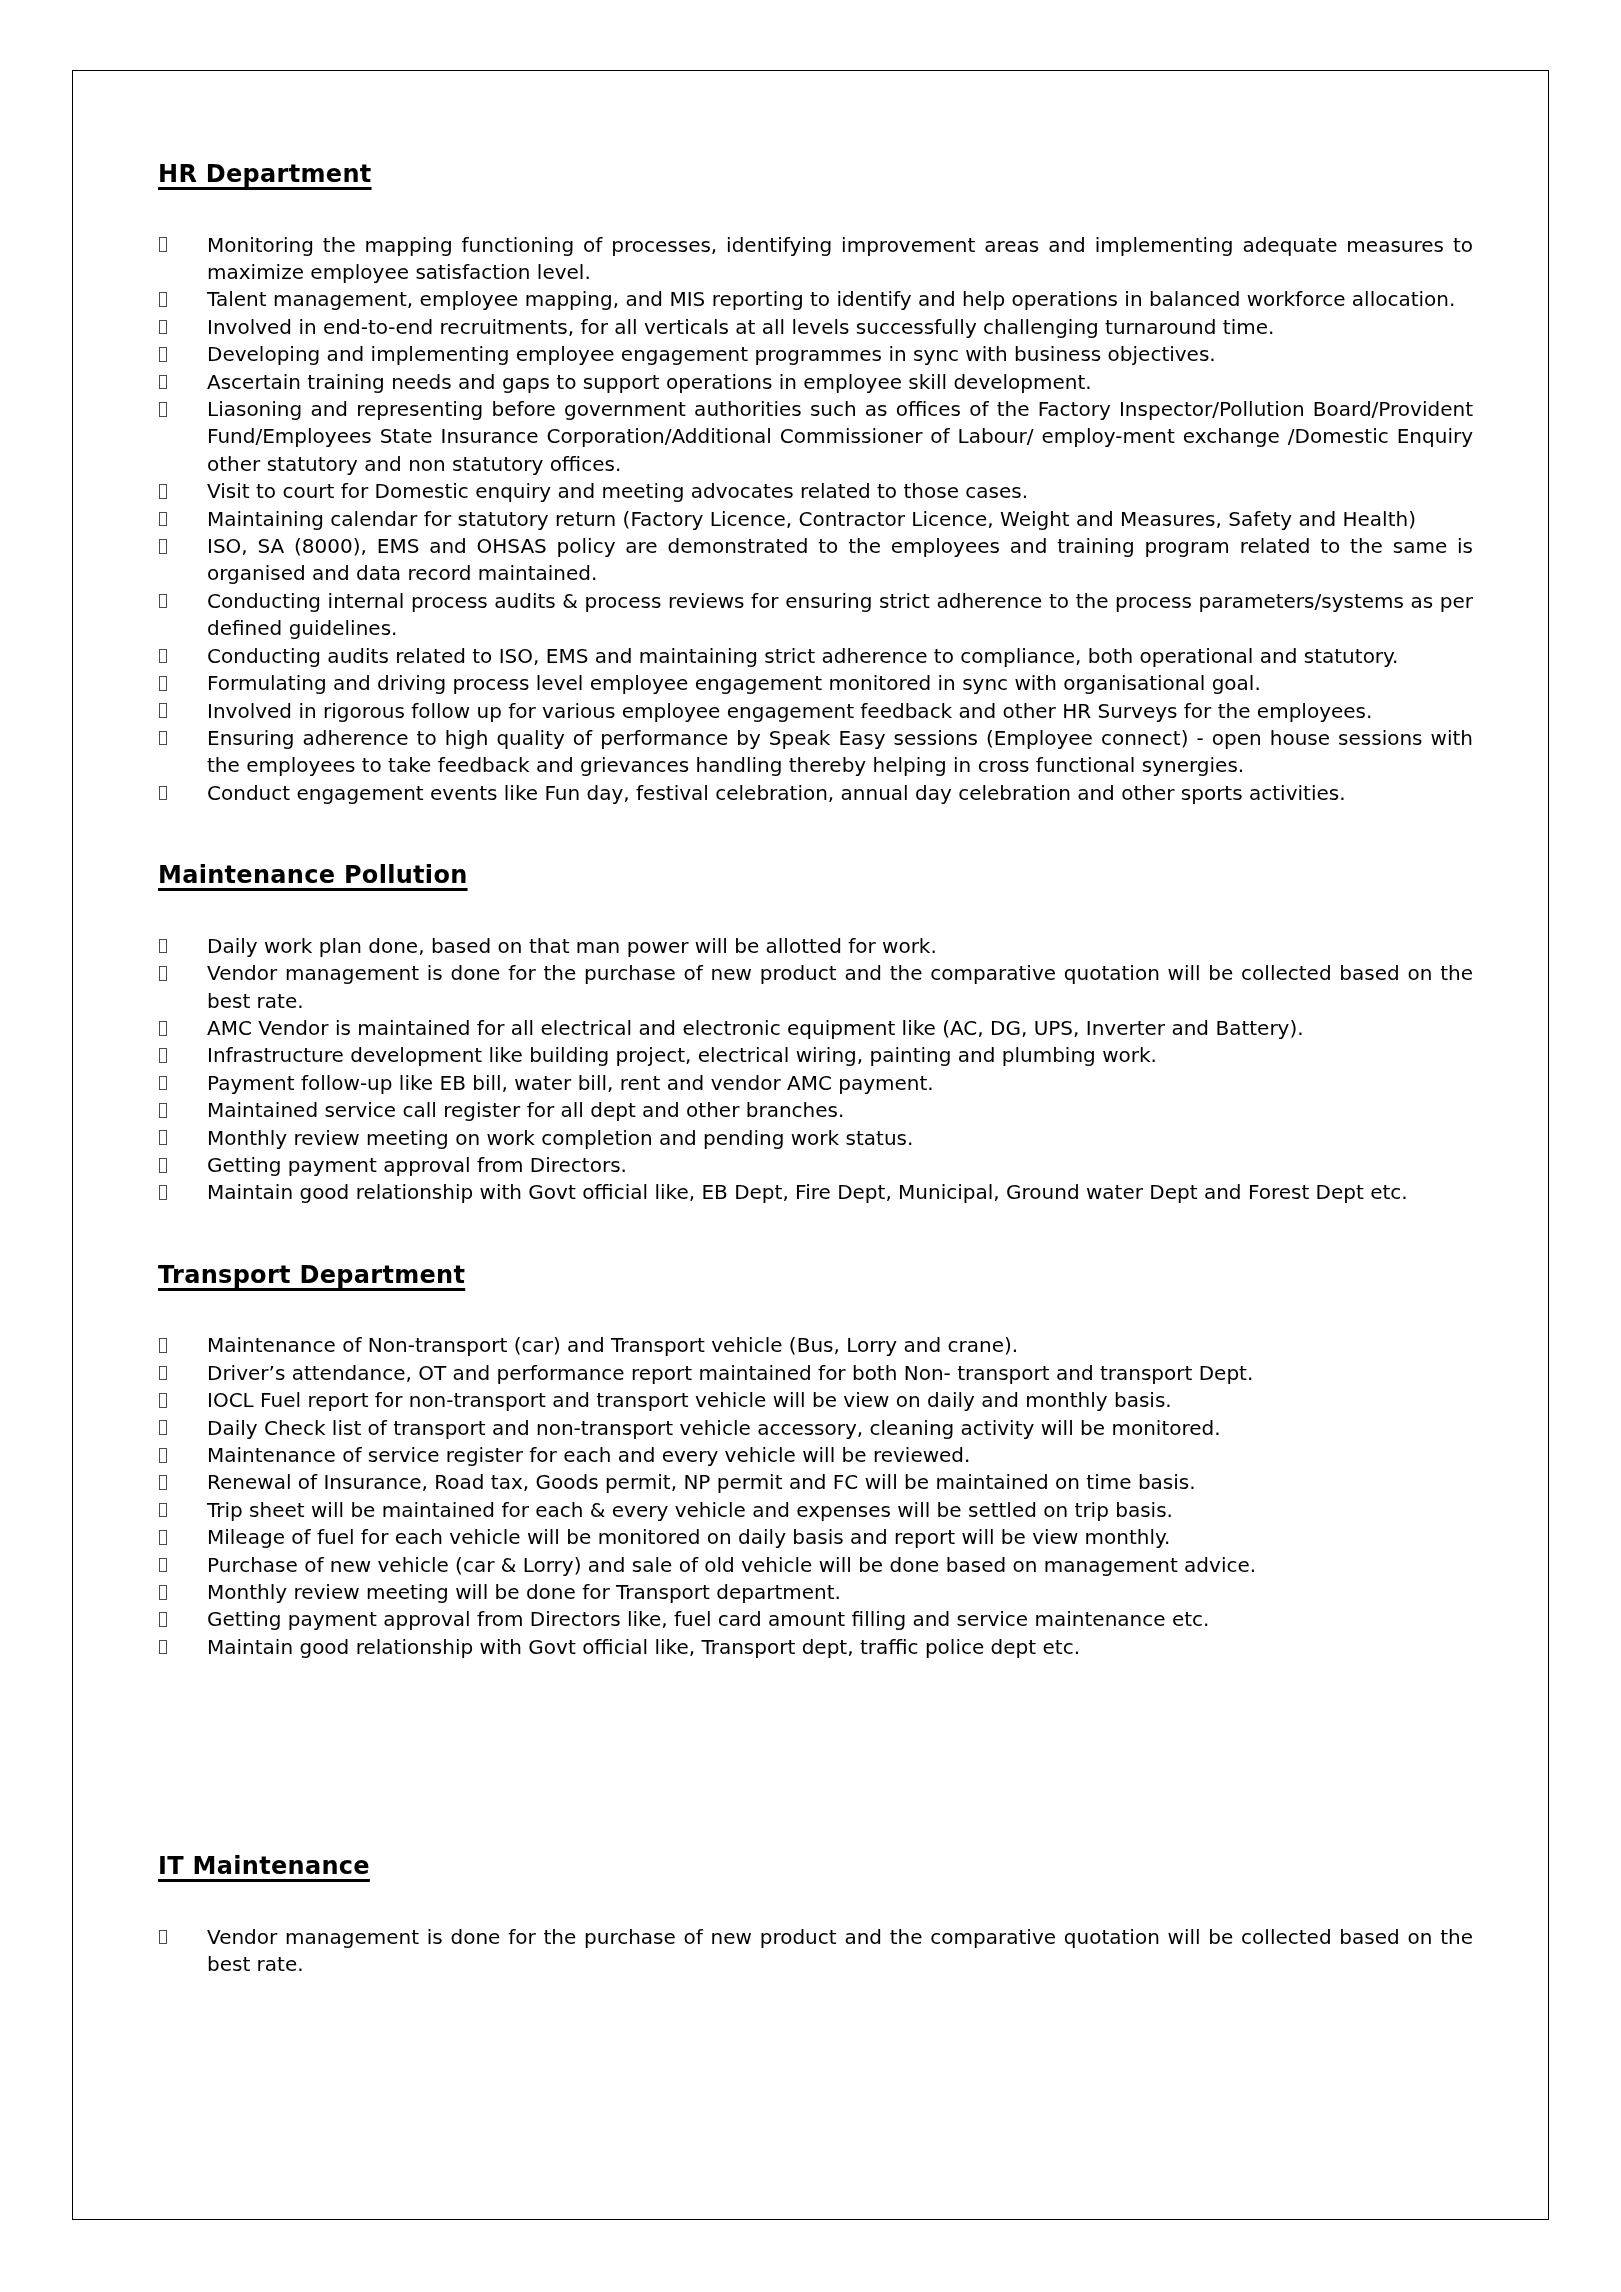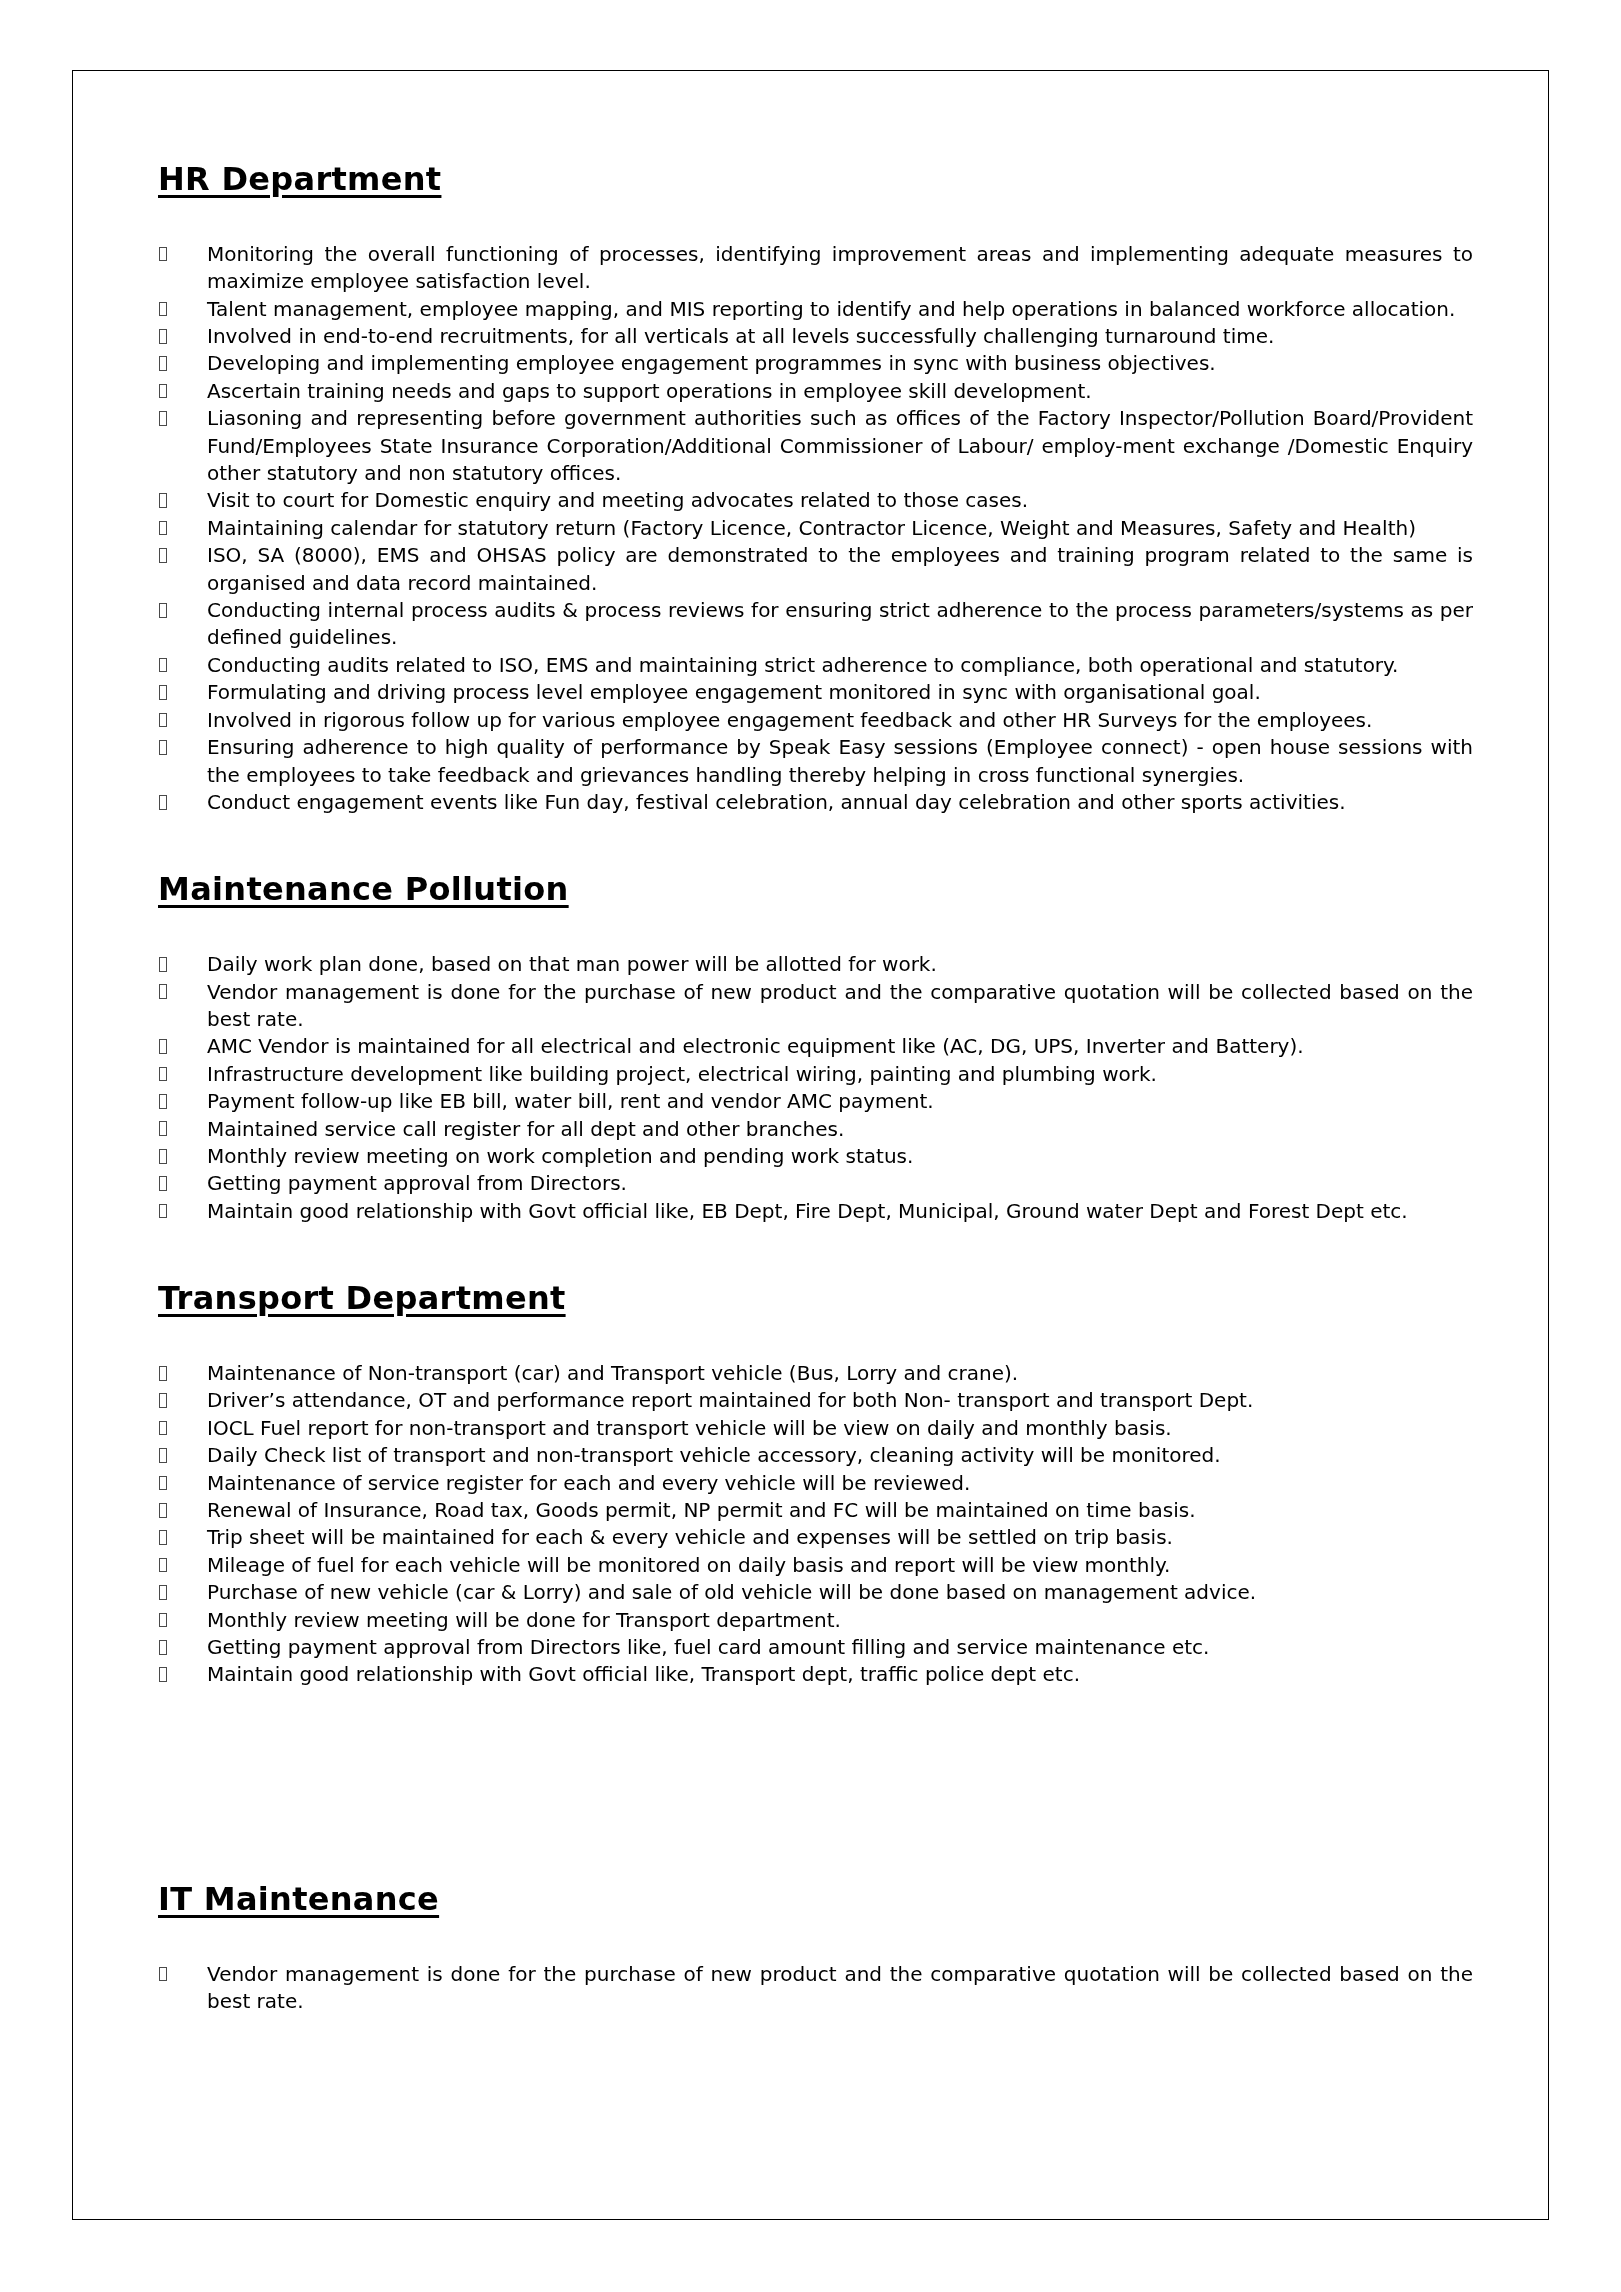--- a/index.html
+++ b/index.html
@@ -24,21 +24,21 @@
     box-sizing: border-box;
     padding: 90px 75px 0 85px;
     overflow: hidden;
     background: #ffffff;
   }
   .section { margin: 0; }
   .section + .section { margin-top: 55px; }
   .section.push-down { margin-top: 192px; }
   .heading {
     margin: 0 0 43px 0;
-    font-size: 32px;
+    font-size: 24px;
     font-weight: bold;
     letter-spacing: 0.3px;
     text-decoration: underline;
     text-decoration-thickness: 2.5px;
     text-underline-offset: 4.9px;
     line-height: 1.15;
   }
   ul.list {
     list-style: none;
     margin: 0;
@@ -63,21 +63,21 @@
   }
 </style>
 </head>
 <body>
 
 <div class="page">
 
   <section class="section">
     <h2 class="heading">HR Department</h2>
     <ul class="list">
-        <li class="item"><span class="bullet"></span><span>Monitoring the overall functioning of processes, identifying improvement areas and implementing adequate measures to maximize employee satisfaction level.</span></li>
+        <li class="item"><span class="bullet"></span><span>Monitoring the mapping functioning of processes, identifying improvement areas and implementing adequate measures to maximize employee satisfaction level.</span></li>
         <li class="item"><span class="bullet"></span><span>Talent management, employee mapping, and MIS reporting to identify and help operations in balanced workforce allocation.</span></li>
         <li class="item"><span class="bullet"></span><span>Involved in end-to-end recruitments, for all verticals at all levels successfully challenging turnaround time.</span></li>
         <li class="item"><span class="bullet"></span><span>Developing and implementing employee engagement programmes in sync with business objectives.</span></li>
         <li class="item"><span class="bullet"></span><span>Ascertain training needs and gaps to support operations in employee skill development.</span></li>
         <li class="item"><span class="bullet"></span><span>Liasoning and representing before government authorities such as offices of the Factory Inspector/Pollution Board/Provident Fund/Employees State Insurance Corporation/Additional Commissioner of Labour/ employ-ment exchange /Domestic Enquiry other statutory and non statutory offices.</span></li>
         <li class="item"><span class="bullet"></span><span>Visit to court for Domestic enquiry and meeting advocates related to those cases.</span></li>
         <li class="item"><span class="bullet"></span><span>Maintaining calendar for statutory return (Factory Licence, Contractor Licence, Weight and Measures, Safety and Health)</span></li>
         <li class="item"><span class="bullet"></span><span>ISO, SA (8000), EMS and OHSAS policy are demonstrated to the employees and training program related to the same is organised and data record maintained.</span></li>
         <li class="item"><span class="bullet"></span><span>Conducting internal process audits &amp; process reviews for ensuring strict adherence to the process parameters/systems as per defined guidelines.</span></li>
         <li class="item"><span class="bullet"></span><span>Conducting audits related to ISO, EMS and maintaining strict adherence to compliance, both operational and statutory.</span></li>

